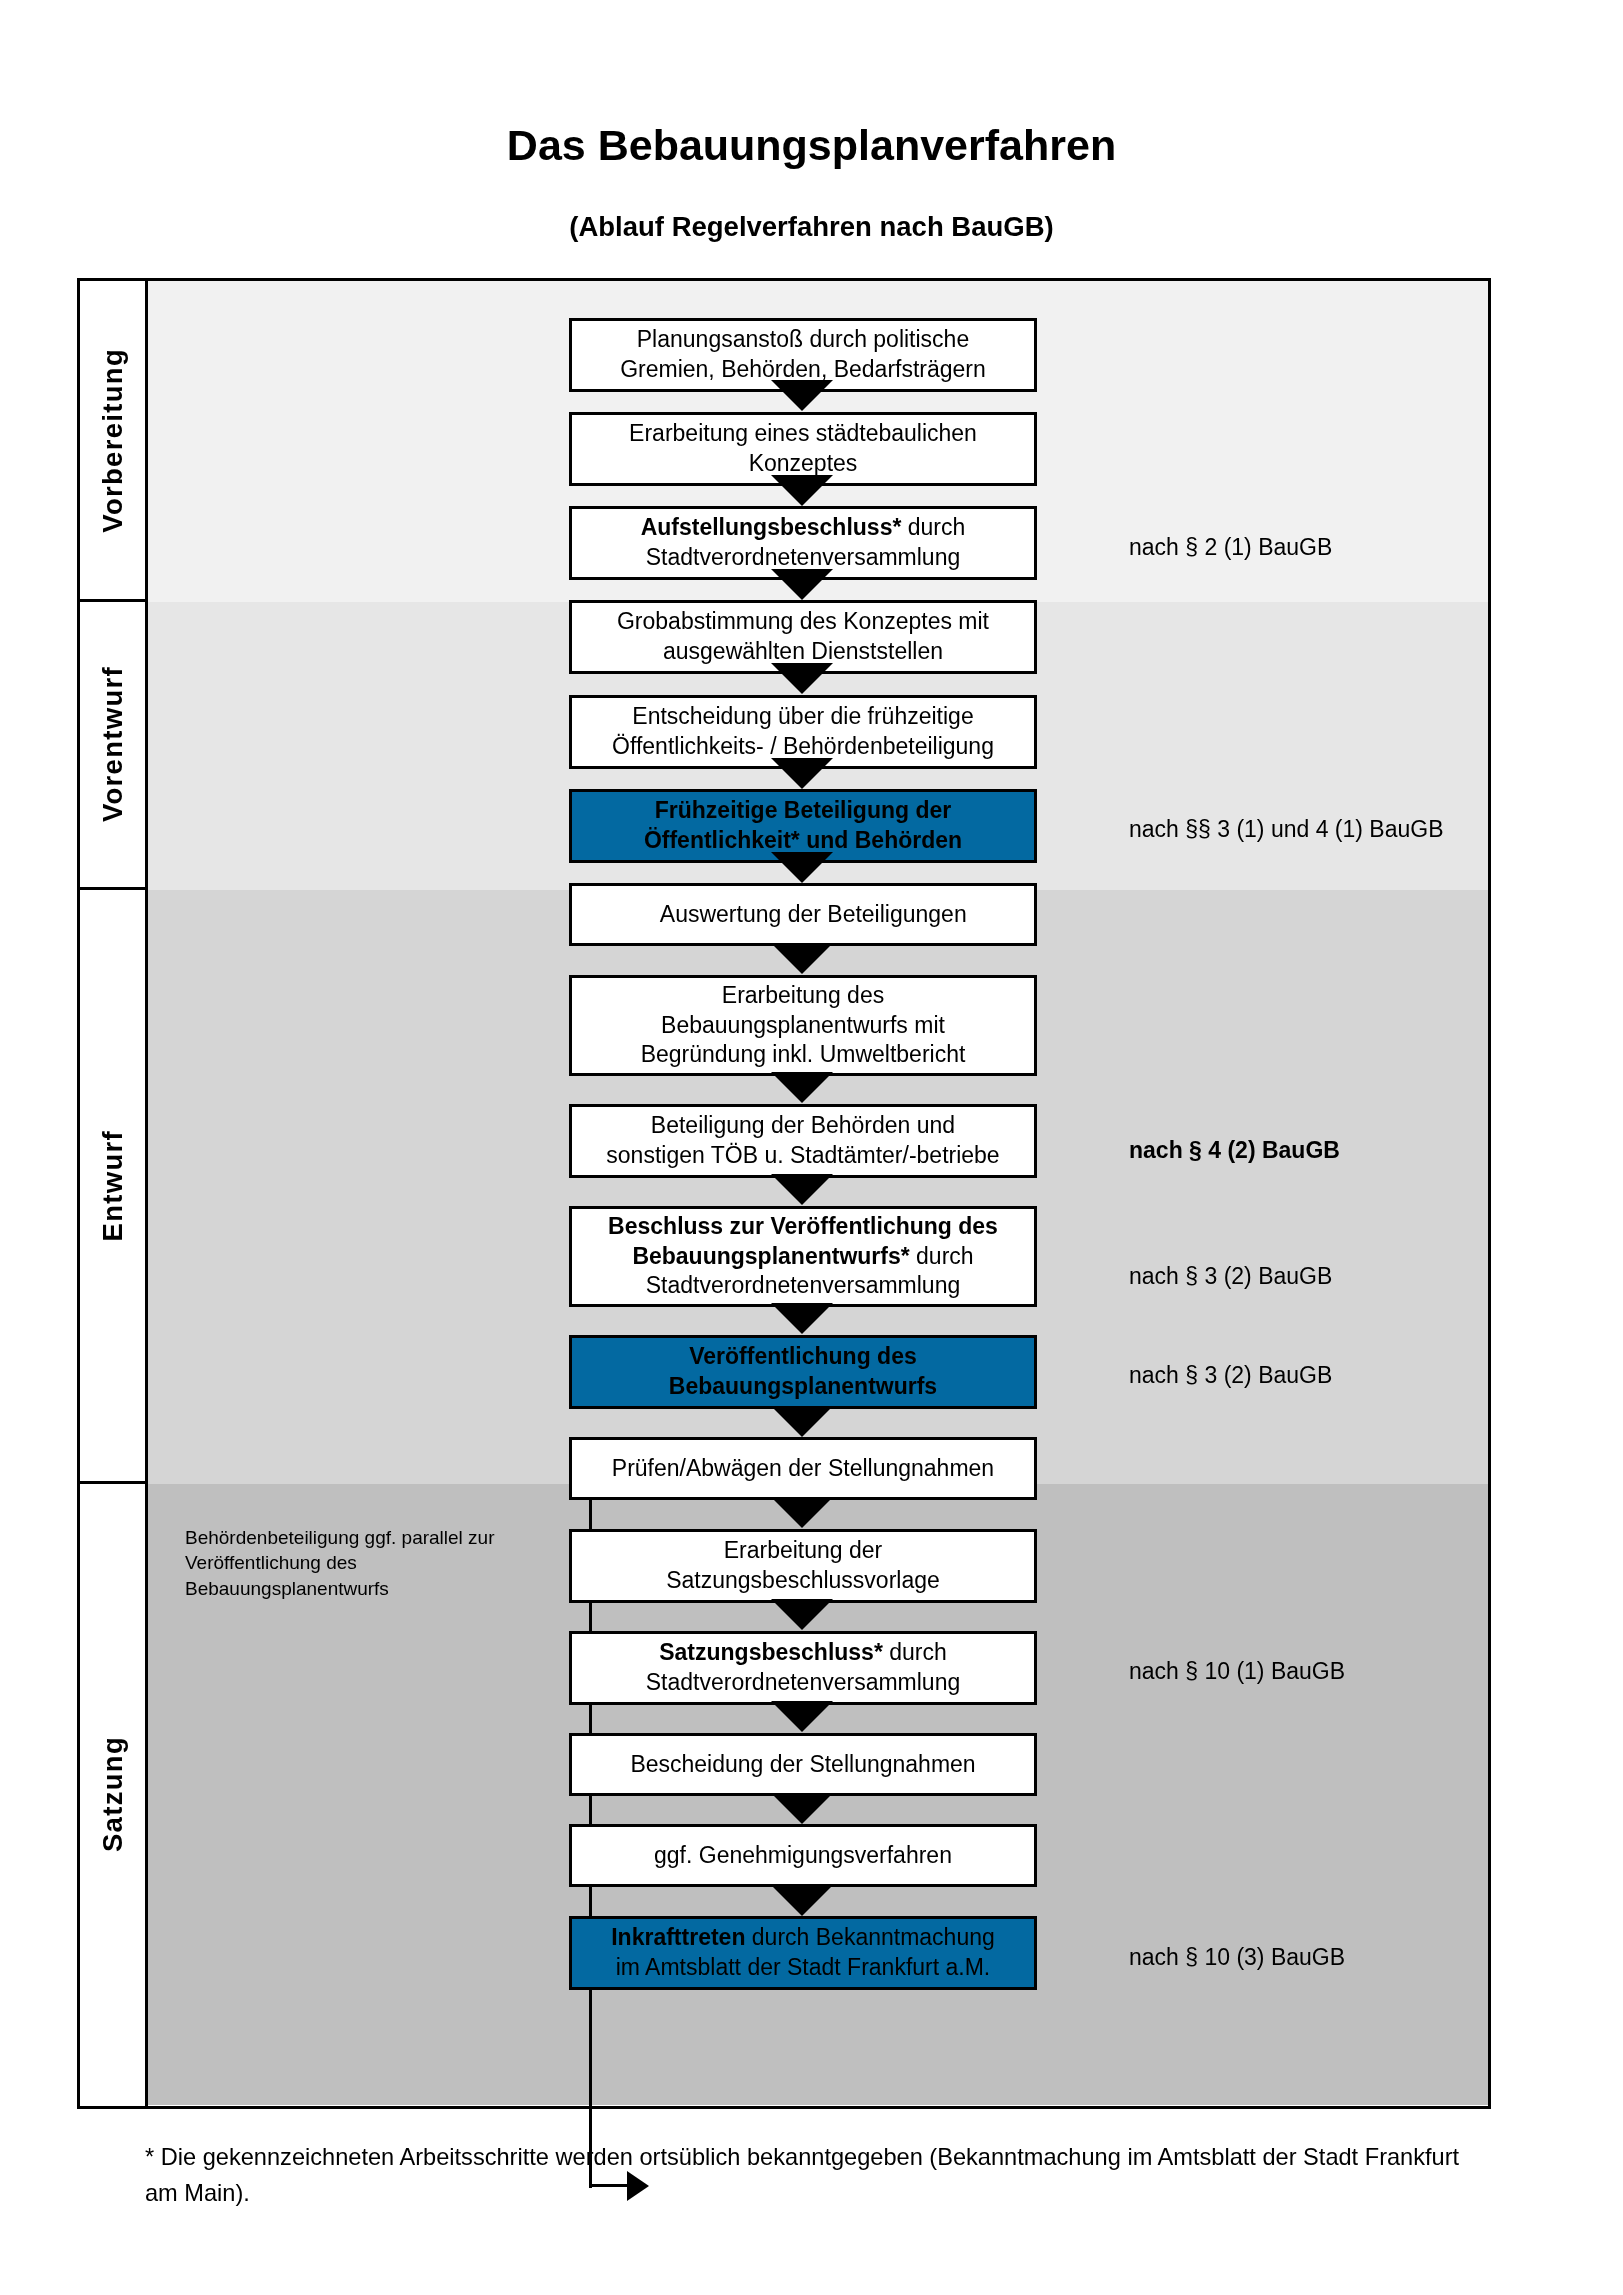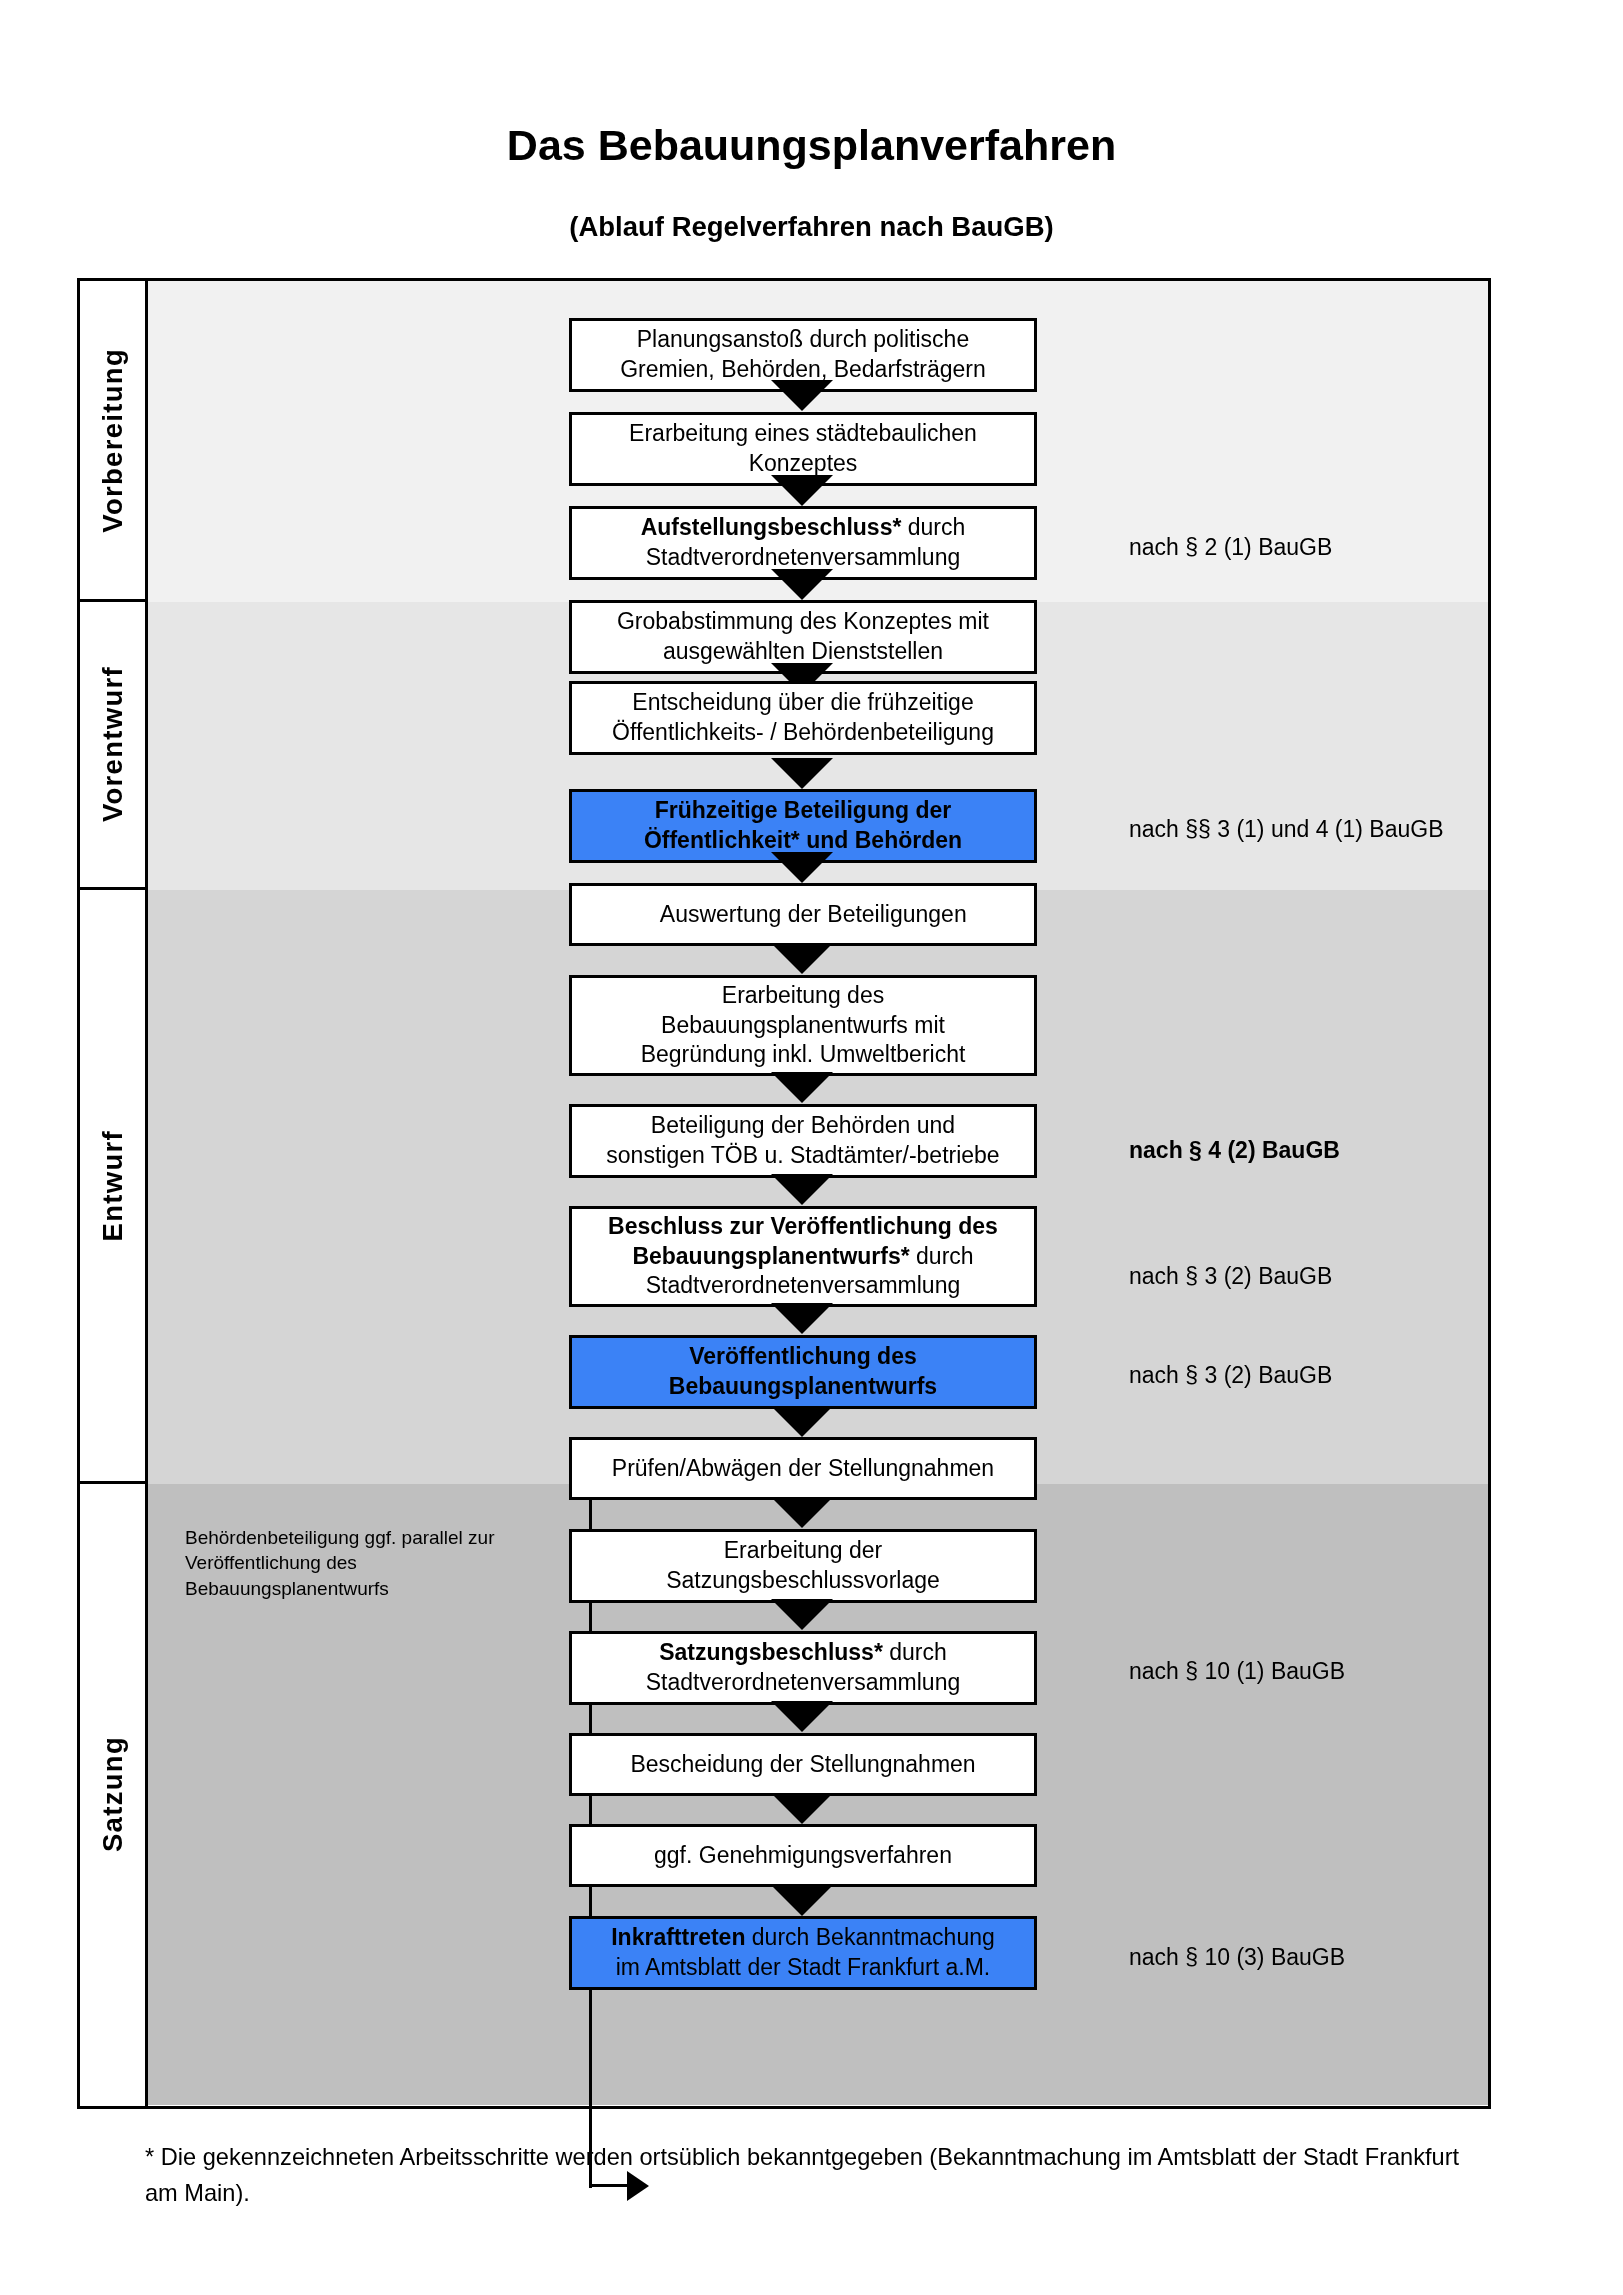--- a/index.html
+++ b/index.html
@@ -57,21 +57,21 @@
     position:absolute;
     box-sizing:border-box;
     border:3.3px solid #000;
     background:#ffffff;
     display:flex;align-items:center;justify-content:center;
     text-align:center;
     font-size:23px;
     line-height:1.30;
     padding:2.6px 6.5px;
   }
-  .node.blue{background:#3b82f6;}
+  .node.blue{background:#0369a1;}
   .node .ln{display:block;}
   .node b{font-weight:bold;}
   
   .arrow{
     position:absolute;
     width:0;height:0;
     border-left:31px solid transparent;
     border-right:31px solid transparent;
     border-top:31px solid #000;
   }
@@ -171,21 +171,21 @@
   <div class="arrow" style="left:691px;top:288px;"></div>
 
   <div class="node" style="left:489px;top:319px;width:468px;height:74px;">
     <span>
       <span class="ln">Grobabstimmung des Konzeptes mit</span>
       <span class="ln">ausgewählten Dienststellen</span>
     </span>
   </div>
   <div class="arrow" style="left:691px;top:382px;"></div>
 
-  <div class="node" style="left:489px;top:400px;width:468px;height:74px;">
+  <div class="node" style="left:489px;top:414px;width:468px;height:74px;">
     <span>
       <span class="ln">Entscheidung über die frühzeitige</span>
       <span class="ln">Öffentlichkeits- / Behördenbeteiligung</span>
     </span>
   </div>
   <div class="arrow" style="left:691px;top:477px;"></div>
 
   <div class="node blue" style="left:489px;top:508px;width:468px;height:74px;">
     <span>
       <span class="ln"><b>Frühzeitige Beteiligung der</b></span>

